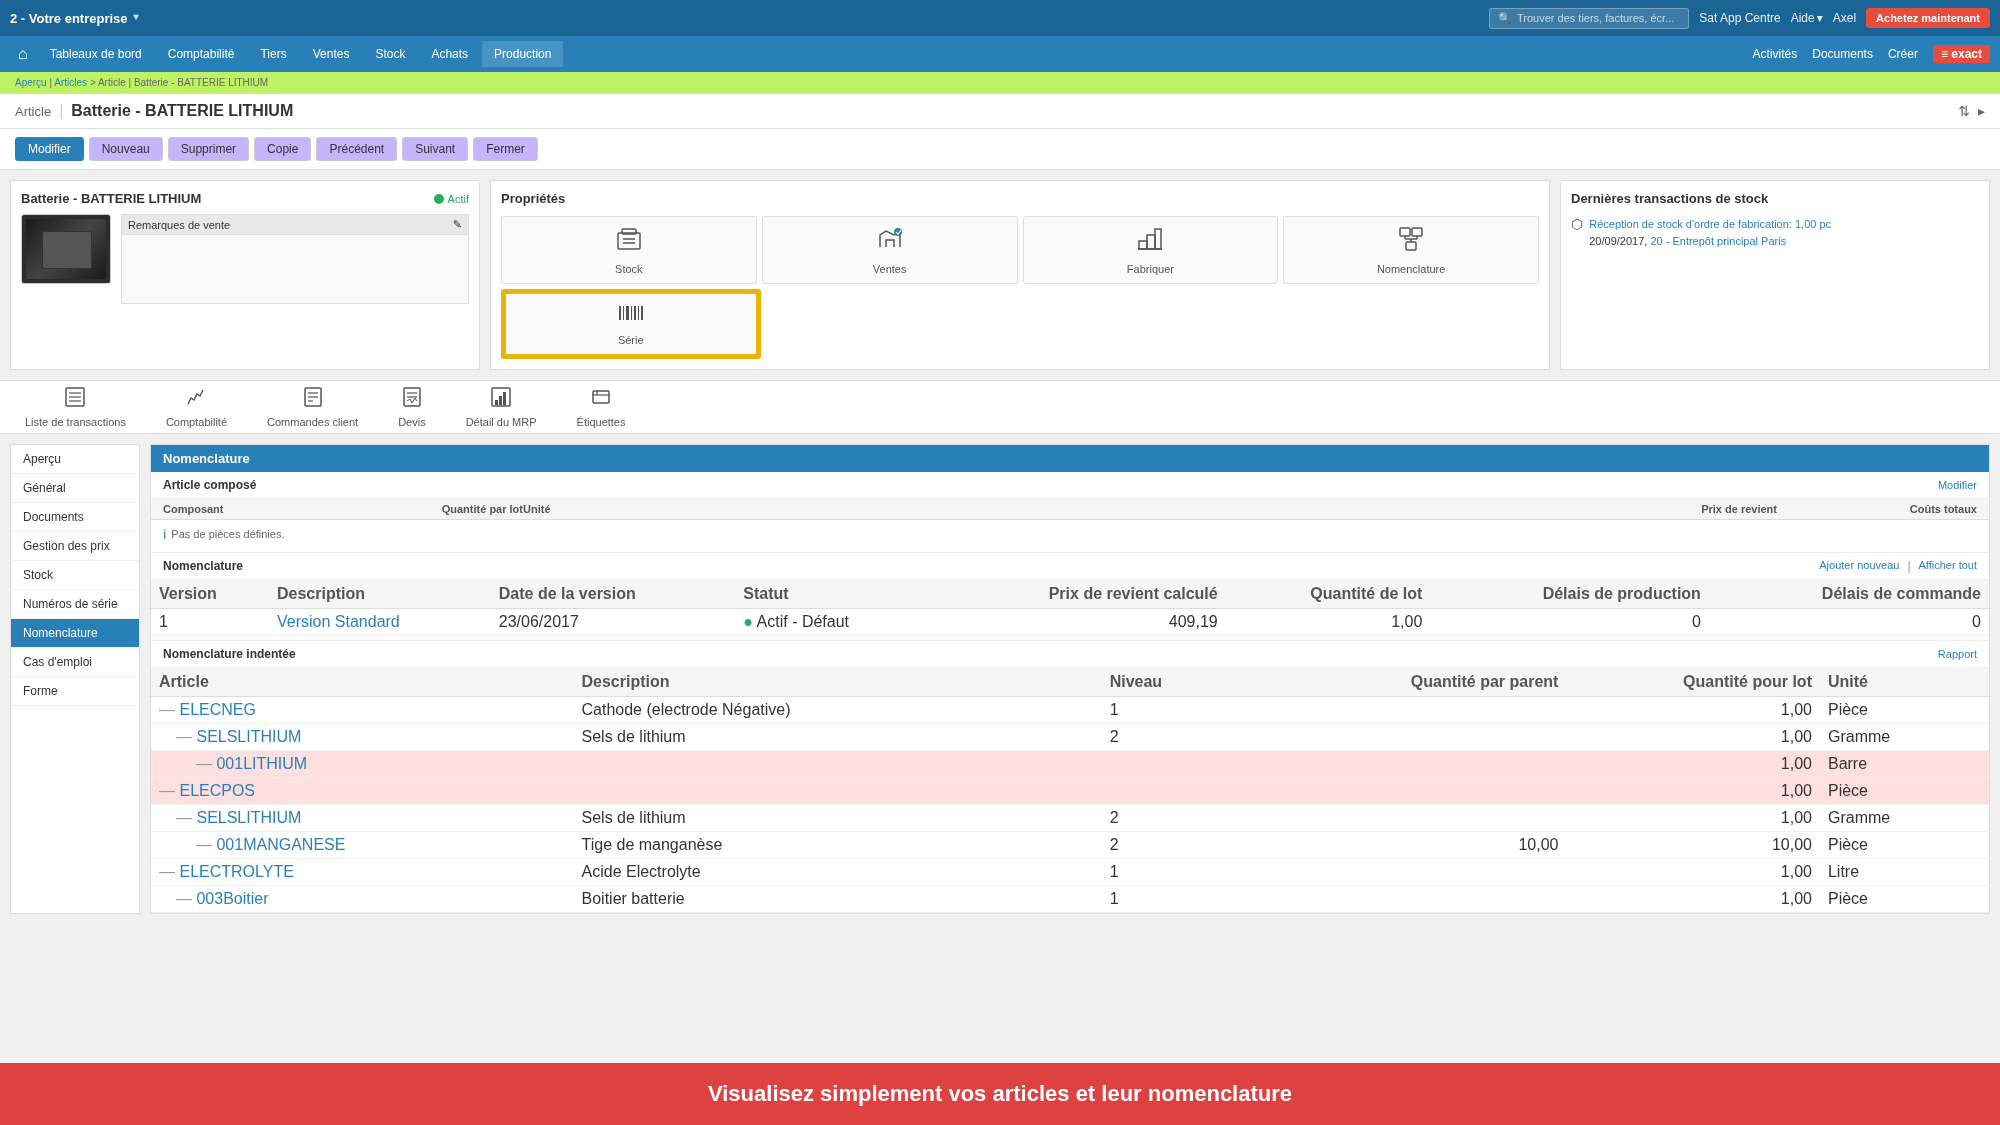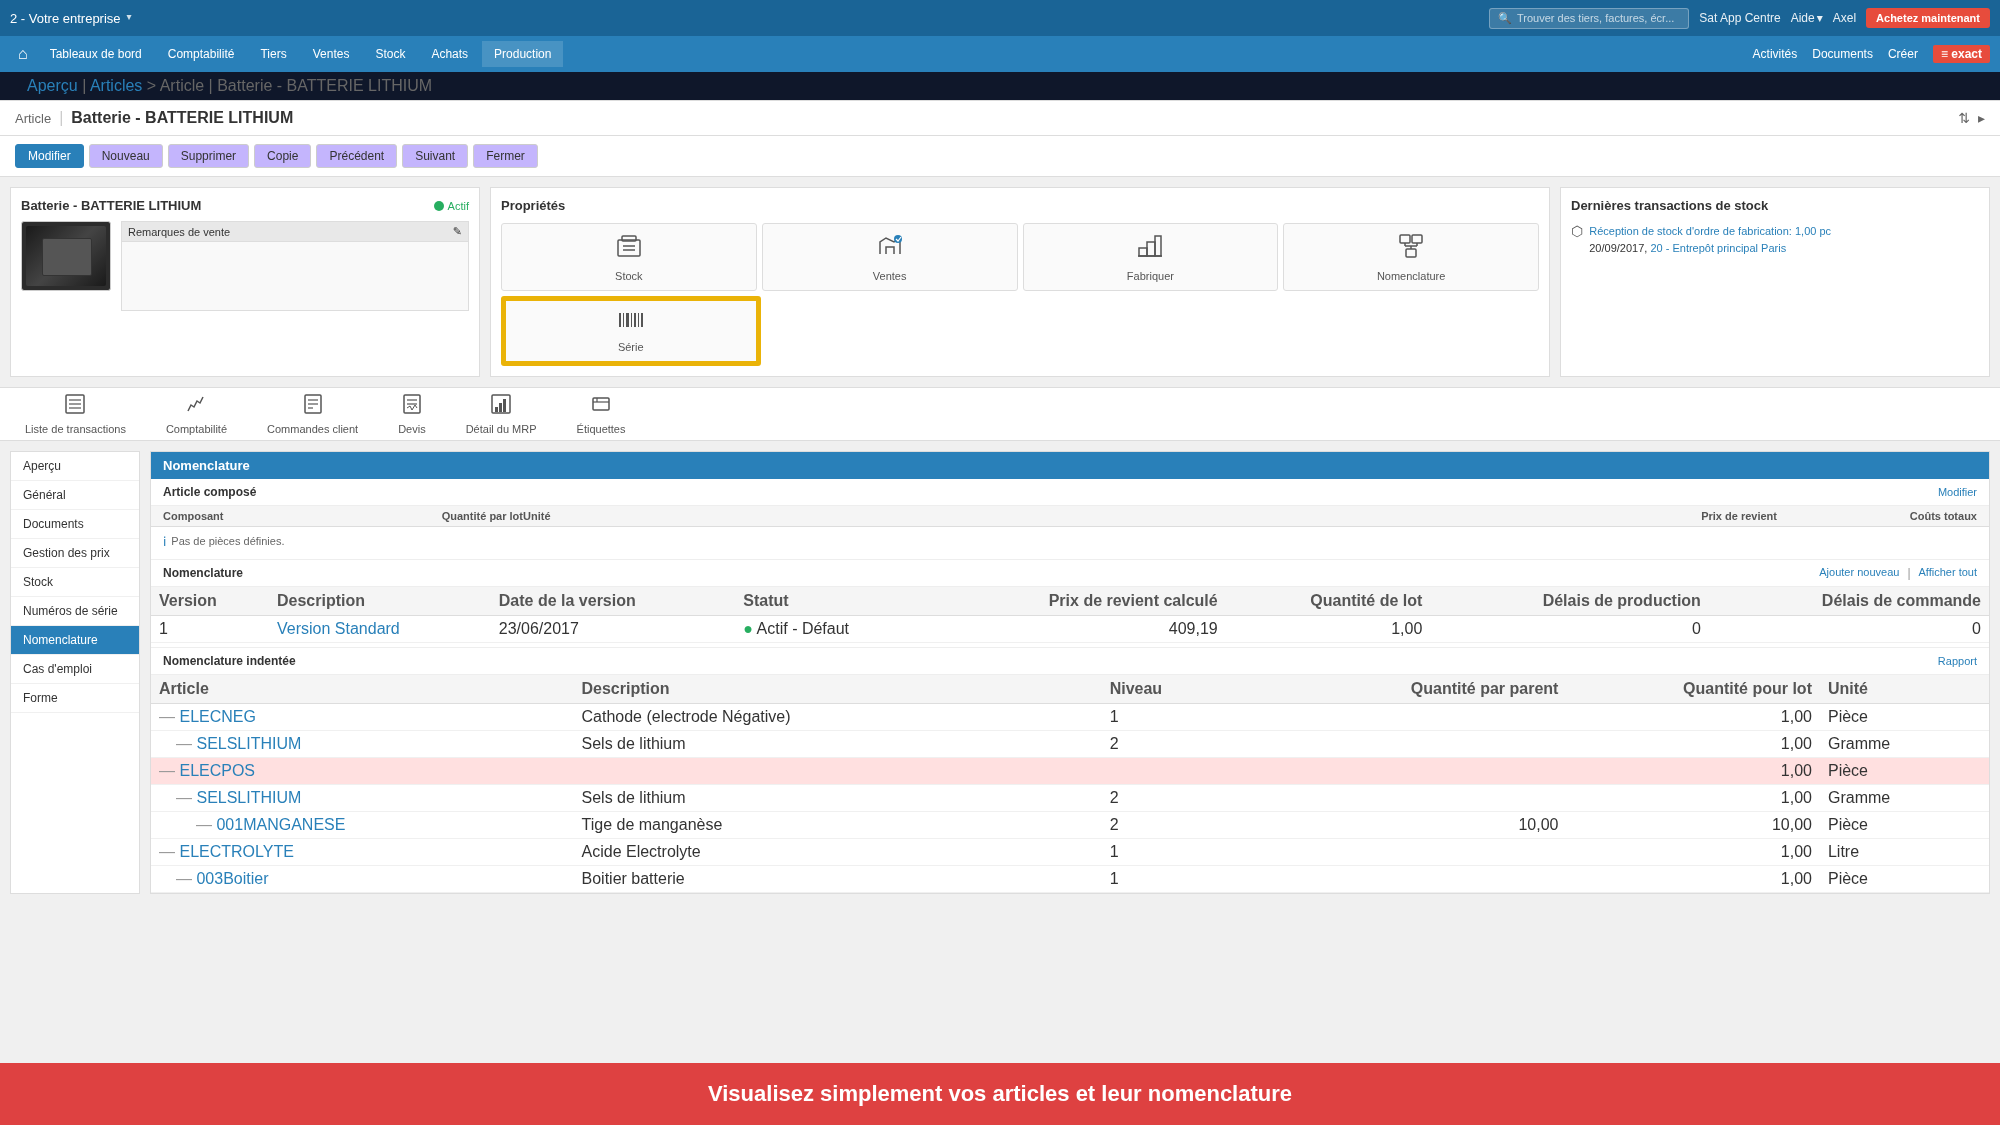--- a/index.html
+++ b/index.html
@@ -8,21 +8,21 @@
     
     .top-bar {
       background: #1a6496;
       height: 36px;
       display: flex;
       align-items: center;
       justify-content: space-between;
       padding: 0 10px;
       color: white;
     }
-    .top-bar-left { display: flex; gap: 6px; font-size: 13px; font-weight: normal; }
+    .top-bar-left { display: flex; gap: 6px; font-size: 13px; font-weight: bold; }
     .top-bar-left .chevron { font-size: 10px; opacity: 0.8; }
     .top-bar-right { display: flex; align-items: center; gap: 10px; font-size: 12px; }
     .search-box {
       background: rgba(255,255,255,0.15);
       border: 1px solid rgba(255,255,255,0.3);
       border-radius: 3px;
       padding: 3px 8px;
       color: white;
       font-size: 11px;
       width: 200px;
@@ -74,23 +74,23 @@
       padding: 6px 12px;
       cursor: pointer;
       text-decoration: none;
     }
     .nav-item.active { background: rgba(255,255,255,0.15); }
     .nav-bar-right { display: flex; align-items: center; gap: 15px; }
     .nav-right-link { color: white; font-size: 12px; cursor: pointer; }
 
     
     .breadcrumb {
-      background: #0f172a;
-      padding: 5px 27px;
-      font-size: 16px;
+      background: #bef264;
+      padding: 5px 15px;
+      font-size: 10px;
       color: #666;
       border-bottom: 1px solid #ddd;
     }
     .breadcrumb a { color: #2980b9; text-decoration: none; }
     .breadcrumb span { color: #666; }
 
     
     .page-header {
       background: white;
       padding: 8px 15px;
@@ -736,20 +736,28 @@
 
         <tr>
           <td style="padding-left:25px;"><span class="tree-dash">—</span> <a class="link">SELSLITHIUM</a></td>
           <td>Sels de lithium</td>
           <td>2</td>
           <td class="num-cell"></td>
           <td class="num-cell">1,00</td>
           <td>Gramme</td>
         </tr>
 
+        <tr style="background:#ffe0e0;">
+          <td style="padding-left:45px; background:#ffe0e0;"><span class="tree-dash">—</span> <a class="link">001LITHIUM</a></td>
+          <td style="background:#ffe0e0;"></td>
+          <td style="background:#ffe0e0;"></td>
+          <td class="num-cell" style="background:#ffe0e0;"></td>
+          <td class="num-cell" style="background:#ffe0e0;">1,00</td>
+          <td style="background:#ffe0e0;">Barre</td>
+        </tr>
 
         <tr style="background:#ffe0e0;">
           <td style="background:#ffe0e0;"><span class="tree-dash">—</span> <a class="link">ELECPOS</a></td>
           <td style="background:#ffe0e0;"></td>
           <td style="background:#ffe0e0;"></td>
           <td class="num-cell" style="background:#ffe0e0;"></td>
           <td class="num-cell" style="background:#ffe0e0;">1,00</td>
           <td style="background:#ffe0e0;">Pièce</td>
         </tr>
 

